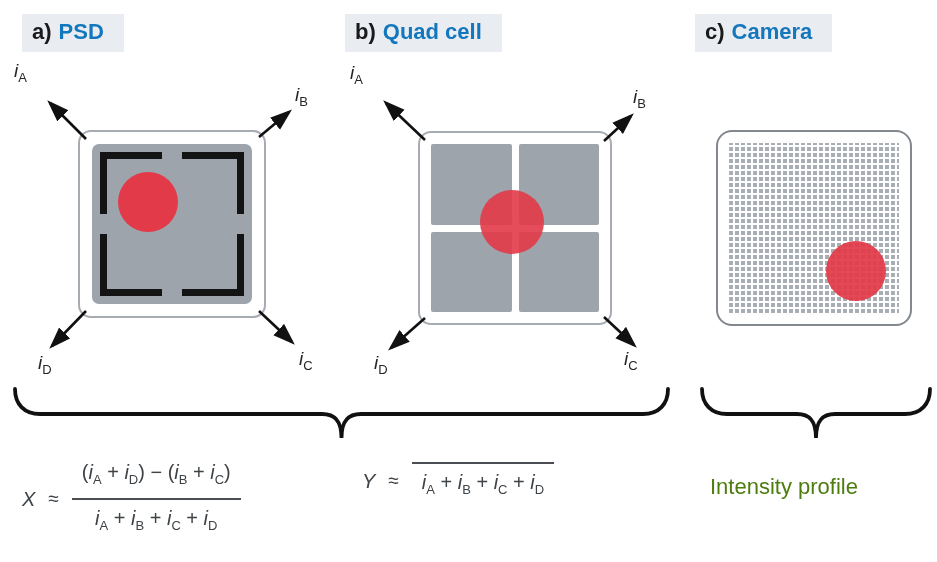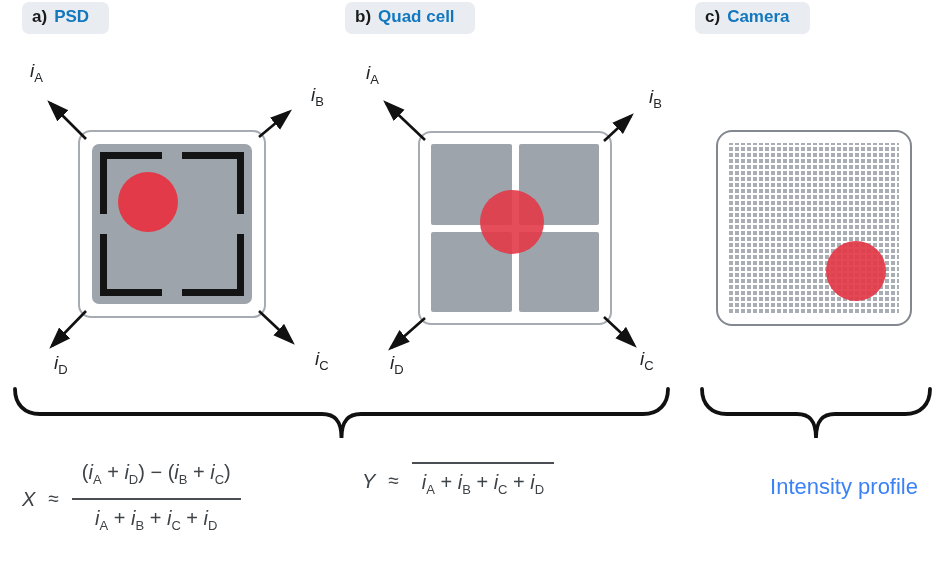--- a/index.html
+++ b/index.html
@@ -2,23 +2,23 @@
 <html><head>
 <meta charset="utf-8">
 <style>
   html,body{margin:0;padding:0;background:#ffffff;}
   .canvas{
     position:relative;width:937px;height:562px;background:#ffffff;
     font-family:"Liberation Sans",sans-serif;overflow:hidden;color:#1a1a1a;
   }
   
   .hdr{
-    position:absolute;top:2px;background:#e9edf2;
-    padding:5px 20px 7px 10px;font-size:17px;font-weight:bold;
-    color:#1a1a1a;white-space:nowrap;border-radius:7px;
+    position:absolute;top:14px;background:#e9edf2;
+    padding:5px 20px 7px 10px;font-size:22px;font-weight:bold;
+    color:#1a1a1a;white-space:nowrap;
   }
   .hdr .accent{color:#1377be;margin-left:7px;}
   #hdr-a{left:22px;}
   #hdr-b{left:345px;}
   #hdr-c{left:695px;}
   
   .sensor-outer{
     position:absolute;background:#ffffff;border:2px solid #a6acb2;
     border-radius:13px;box-sizing:border-box;
   }
@@ -43,43 +43,43 @@
   #quad-spot{left:480px;top:190px;width:64px;height:64px;opacity:.9;}
   
   .cam-grid{
     position:absolute;left:729px;top:143px;width:170px;height:170px;
     background:
       repeating-linear-gradient(90deg, rgba(255,255,255,0) 0 4px, #ffffff 4px 6px),
       repeating-linear-gradient(0deg, #a9aeb4 0 4px, #ffffff 4px 6px);
   }
   #cam-spot{left:826px;top:241px;width:60px;height:60px;opacity:.93;}
   
-  .clabel{position:absolute;font-size:19px;color:#232629;white-space:nowrap;margin-left:16px;}
+  .clabel{position:absolute;font-size:19px;color:#232629;white-space:nowrap;}
   .clabel i{font-style:italic;}
   .clabel sub{font-size:13px;font-style:normal;}
   
   .overlay{position:absolute;left:0;top:0;pointer-events:none;}
   
   .formula{
     position:absolute;display:flex;align-items:center;gap:13px;
     color:#3e4347;font-size:20px;
   }
   .formula .lhs{font-style:italic;}
   .formula .approx{font-size:19px;}
   .frac{display:flex;flex-direction:column;align-items:center;}
   .frac .num,.frac .den{padding:2px 10px;white-space:nowrap;line-height:24px;}
   .frac .bar{align-self:stretch;height:0;border-top:2px solid #4a4e52;margin:4px 0;}
   .formula i{font-style:italic;}
   .formula sub{font-size:13px;font-style:normal;}
   #formula-x{left:22px;top:458px;}
   #formula-y{left:362px;top:458px;}
   
   .cam-caption{
-    position:absolute;left:710px;top:470px;width:208px;text-align:right;
-    font-size:22px;line-height:33px;color:#3b82f6;
+    position:absolute;left:710px;top:470px;width:208px;text-align:left;
+    font-size:22px;line-height:33px;color:#4d7c0f;
   }
 </style>
 </head>
 <body>
 
 <div class="canvas">
 
   <div class="hdr" id="hdr-a"><span>a)</span><span class="accent">PSD</span></div>
   <div class="hdr" id="hdr-c"><span>c)</span><span class="accent">Camera</span></div>
   <div class="hdr" id="hdr-b"><span>b)</span><span class="accent">Quad cell</span></div>

